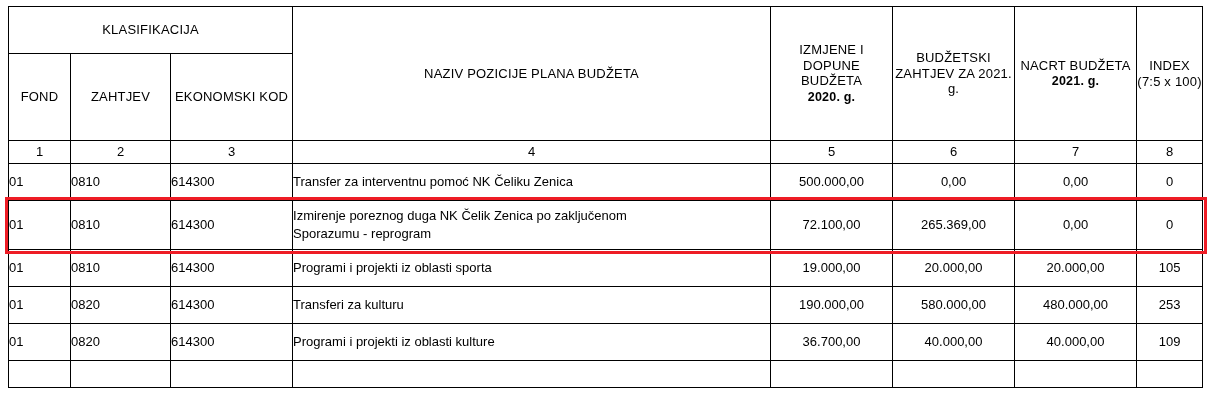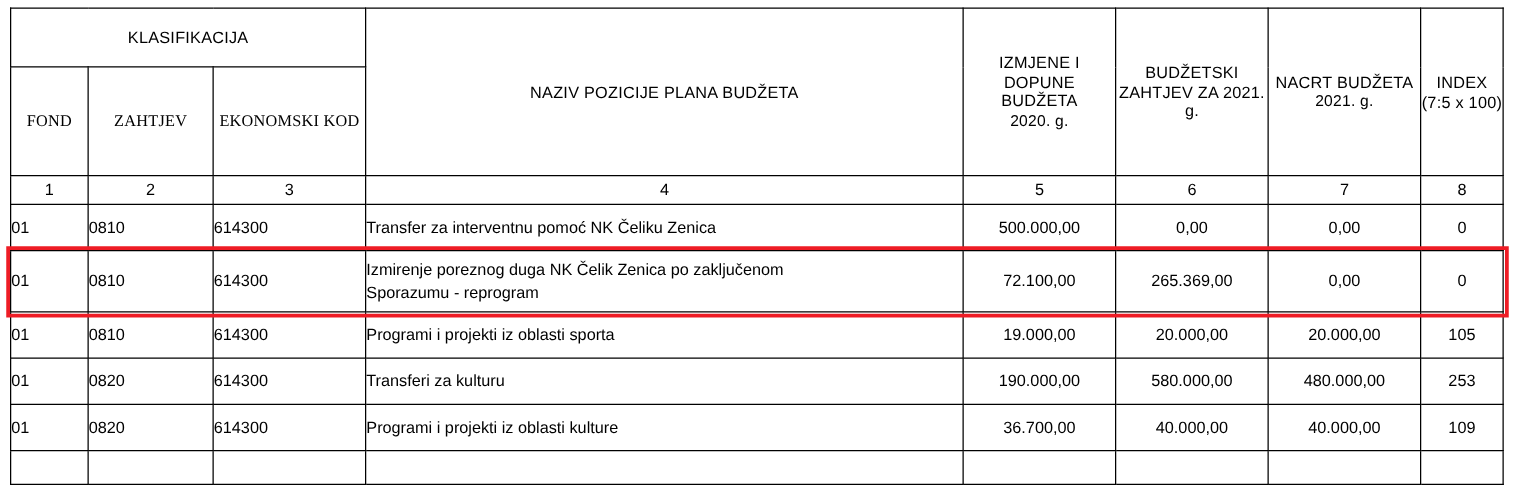--- a/index.html
+++ b/index.html
@@ -49,28 +49,27 @@
     text-align: center;
     font-size: 13.5px;
     letter-spacing: 0.2px;
     padding: 3px 2px;
   }
   .hdr-klas {
     height: 46px;
   }
   .hdr-sub {
     height: 86px;
-    font-family: Liberation Serif, serif;
   }
   .hdr-small {
     font-size: 12.5px;
     font-weight: bold;
   }
   .hdr-year {
-    font-weight: normal;
+    font-weight: bold;
     font-size: 12.5px;
   }
   .numrow td {
     text-align: center;
     font-weight: bold;
     font-size: 13px;
     height: 22px;
   }
   .data td {
     height: 36px;

